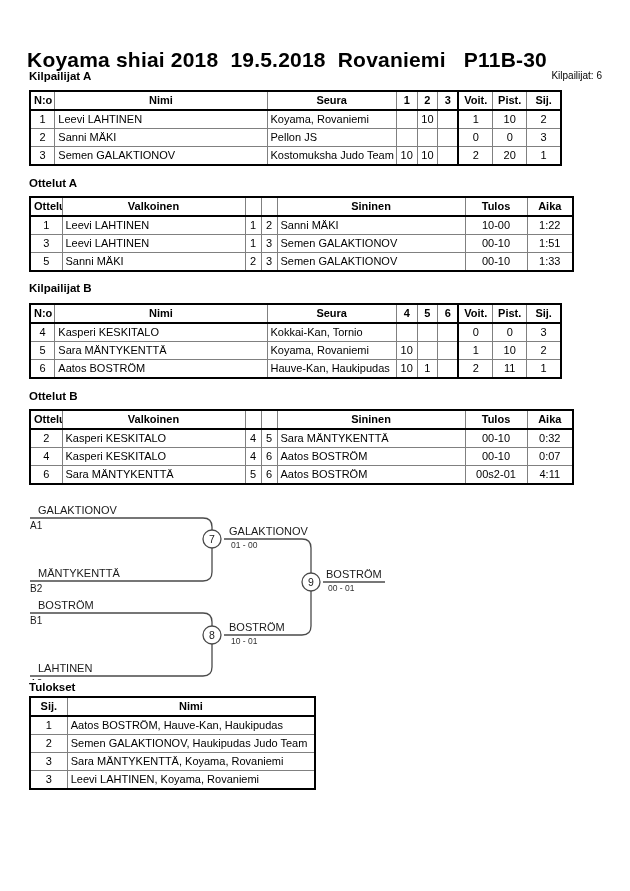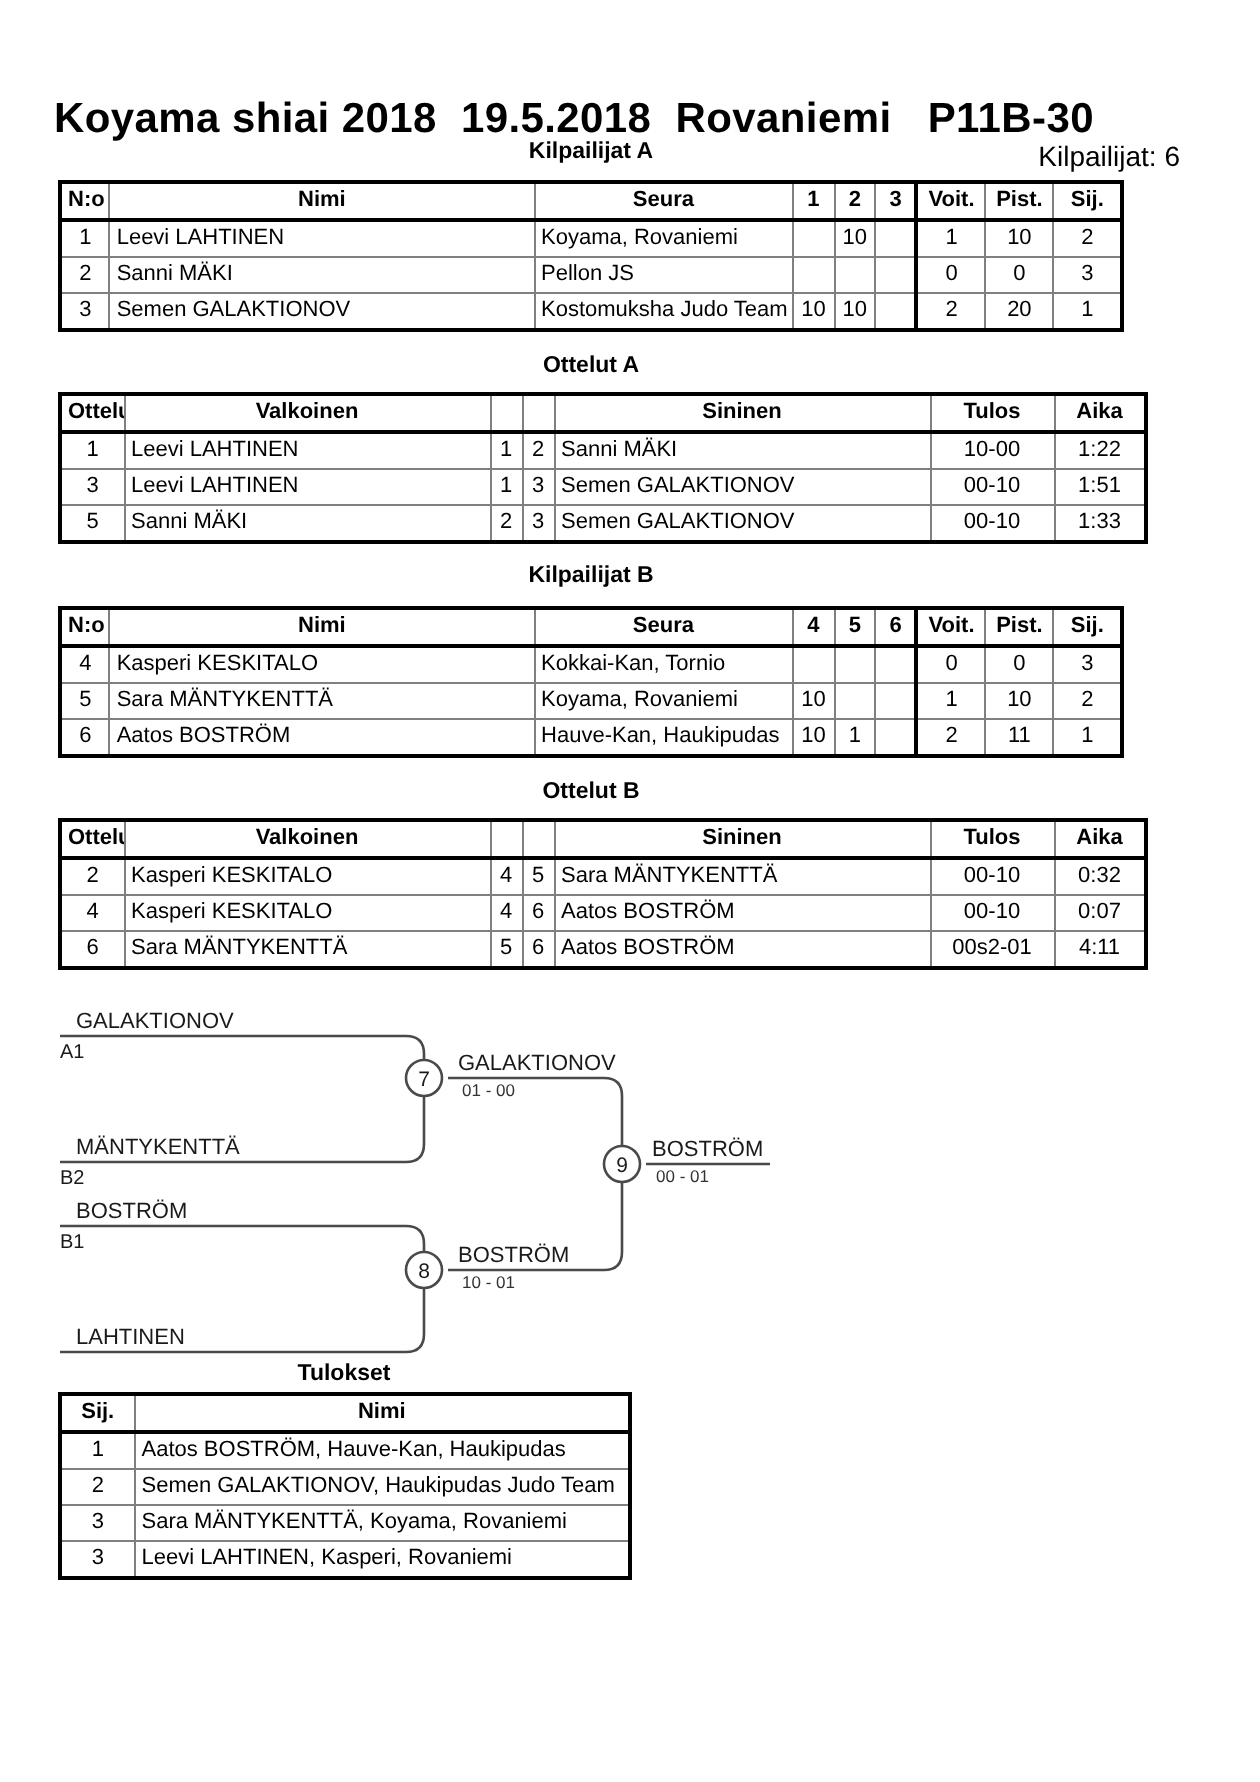--- a/index.html
+++ b/index.html
@@ -25,31 +25,31 @@
     text-align: center;
     font-size: 21px;
     font-weight: bold;
     letter-spacing: 0.2px;
     white-space: pre;
   }
 
   .entrants-count {
     position: absolute;
     top: 70px;
-    right: 40px;
-    font-size: 14px;
+    right: 28px;
+    font-size: 10px;
     font-weight: normal;
   }
 
   
   .section-heading {
     position: absolute;
     width: 533px;
     left: 29px;
-    text-align: center;
+    text-align: left;
     font-size: 11.5px;
     font-weight: bold;
   }
   .section-heading.narrow {
     width: 286px;
     left: 29px;
   }
 
   
   table.grid {
@@ -455,16 +455,16 @@
     <tr>
       <td class="c">2</td>
       <td class="l">Semen GALAKTIONOV, Haukipudas Judo Team</td>
     </tr>
     <tr>
       <td class="c">3</td>
       <td class="l">Sara MÄNTYKENTTÄ, Koyama, Rovaniemi</td>
     </tr>
     <tr>
       <td class="c">3</td>
-      <td class="l">Leevi LAHTINEN, Kasperi, Rovaniemi</td>
+      <td class="l">Leevi LAHTINEN, Koyama, Rovaniemi</td>
     </tr>
   </tbody>
 </table>
 
 </body></html>

